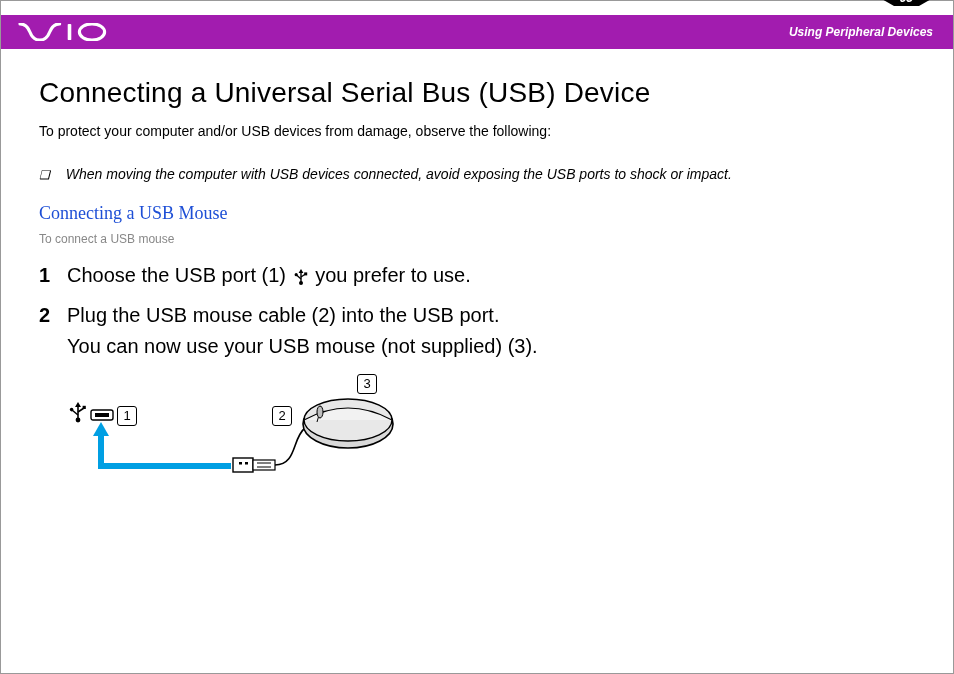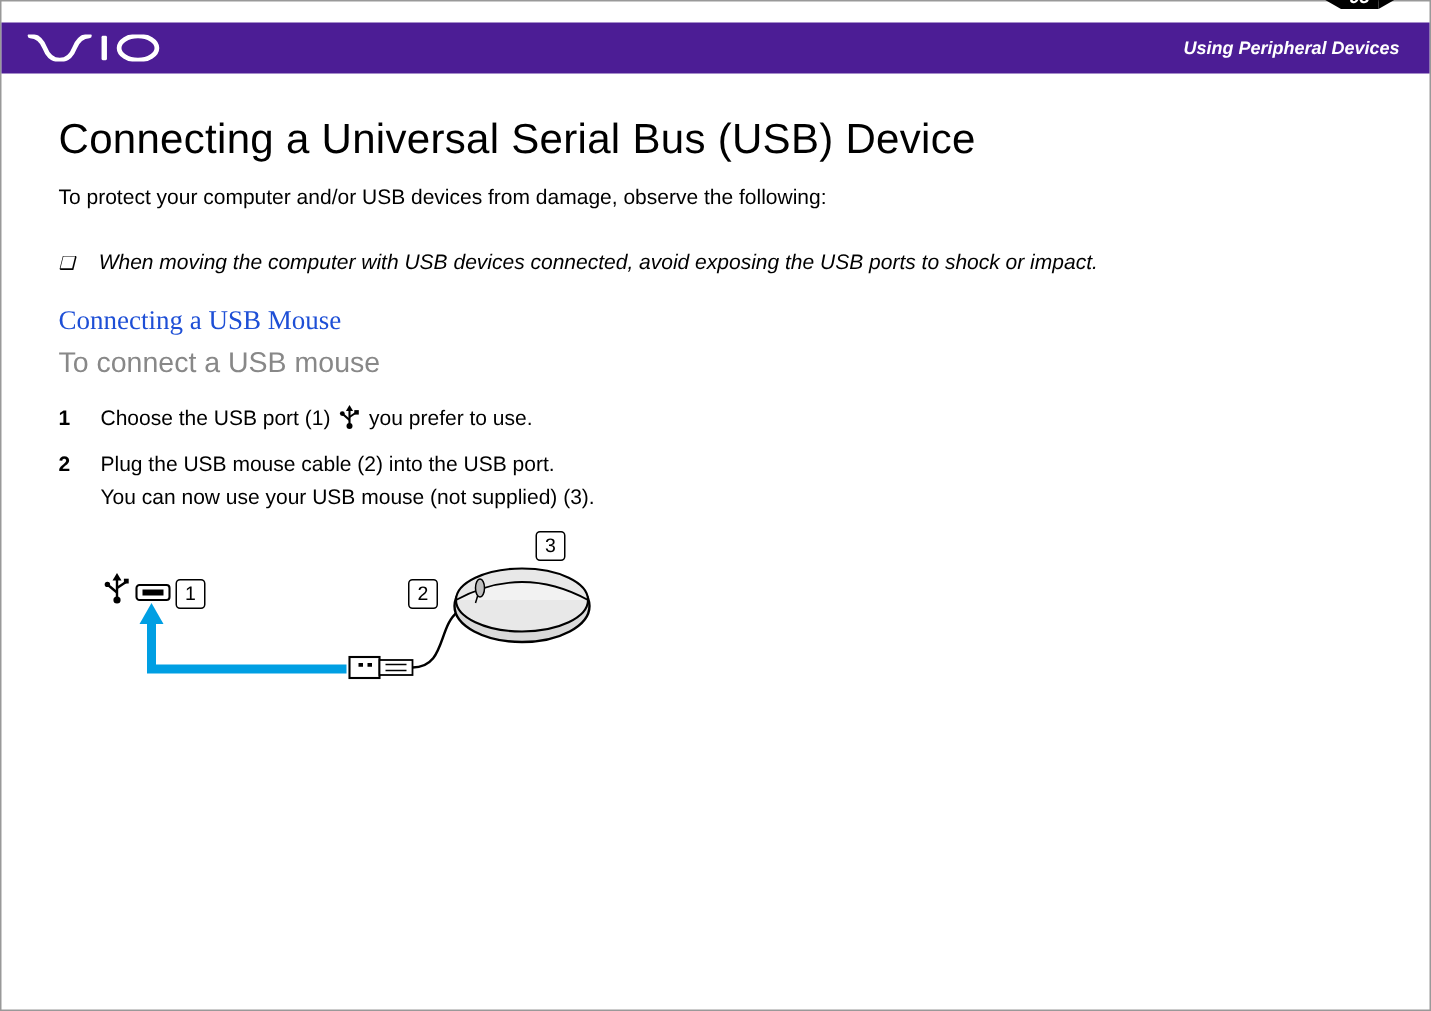--- a/index.html
+++ b/index.html
@@ -3,21 +3,21 @@
 <meta charset="utf-8">
 <style>
   * { box-sizing: border-box; margin: 0; padding: 0; }
   html, body { width: 954px; height: 674px; font-family: Arial, Helvetica, sans-serif; color: #000; background: #fff; }
   .page { width: 954px; height: 674px; border: 1px solid #999; position: relative; }
 
   
   .header {
     position: relative;
     height: 34px;
-    background: #4c1d95;
+    background: #a21caf;
     color: #fff;
     display: flex;
     align-items: center;
     justify-content: space-between;
     padding: 0 20px 0 14px;
     margin-top: 14px;
   }
   .header .logo { display: flex; align-items: center; }
   .header .logo svg { height: 18px; }
   .header .right { display: flex; align-items: center; font-size: 12px; font-style: italic; font-weight: bold; }
@@ -76,27 +76,27 @@
   }
 
   h2 {
     font-size: 18px;
     font-weight: normal;
     color: #1e4fd6;
     margin-bottom: 8px;
     font-family: Liberation Serif, serif;
   }
   h3.task {
-    font-size: 19px;
+    font-size: 12px;
     font-weight: normal;
     color: #888;
     margin-bottom: 14px;
   }
 
-  ol.steps { list-style: none; counter-reset: step; font-size: 14px; }
+  ol.steps { list-style: none; counter-reset: step; font-size: 20px; }
   ol.steps > li {
     counter-increment: step;
     padding-left: 28px;
     position: relative;
     margin-bottom: 6px;
     line-height: 1.55;
   }
   ol.steps > li::before {
     content: counter(step);
     position: absolute;

